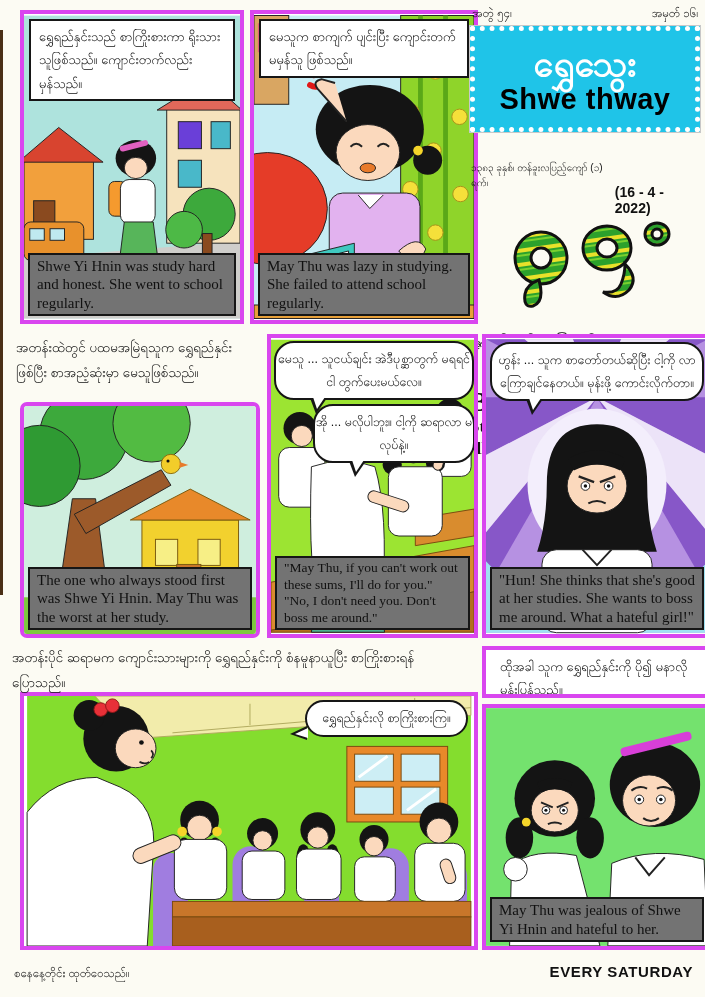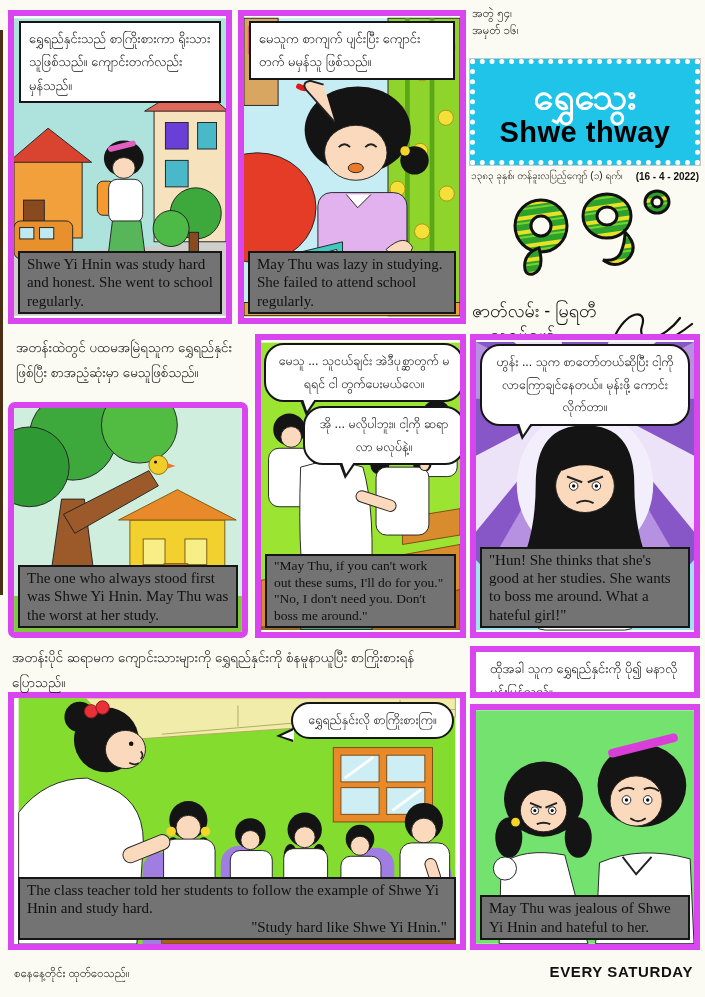--- a/index.html
+++ b/index.html
@@ -1,46 +1,46 @@
 <!DOCTYPE html>
 <html><head>
 <meta charset="utf-8">
 <style>
   html,body{margin:0;padding:0;background:#8a8a8a;}
   .page{position:relative;width:705px;height:997px;margin:0 auto;background:#fcfbf3;
         font-family:"Liberation Sans",sans-serif;color:#111;overflow:hidden;}
   .edge-line{position:absolute;left:0;top:30px;width:3px;height:565px;background:#4a2f16;}
 
-  .panel{position:absolute;border:6px solid #d946ef;background:#fff;overflow:hidden;box-sizing:border-box;}
+  .panel{position:absolute;border:4px solid #d946ef;background:#fff;overflow:hidden;box-sizing:border-box;margin-left:12px;}
   .art{position:absolute;inset:0;width:100%;height:100%;display:block;}
 
   .cap-my-box{position:absolute;left:5px;right:5px;top:5px;background:#fff;border:2px solid #161616;
               padding:4px 8px;font-size:13px;line-height:1.8;z-index:3;}
   .cap-en{position:absolute;left:4px;right:4px;bottom:4px;background:#737373;border:2px solid #161616;
           padding:2px 7px;font-family:"Liberation Serif",serif;font-size:15px;line-height:1.22;z-index:3;}
   .cap-en.small{font-size:13.5px;}
   .free-my{position:absolute;font-size:13.5px;line-height:1.85;z-index:2;}
 
   .bubble{position:absolute;background:#fff;border:2px solid #161616;border-radius:20px;
-          padding:5px 10px;font-size:12.5px;line-height:1.8;text-align:center;z-index:4;box-sizing:border-box;}
+          padding:5px 0;font-size:12.5px;line-height:1.8;text-align:center;z-index:4;box-sizing:border-box;}
   .bubble:before,.bubble:after{content:"";position:absolute;width:0;height:0;border:solid transparent;}
   .tail-b:before{bottom:-16px;left:34px;border-width:16px 11px 0 6px;border-top-color:#161616;}
   .tail-b:after{bottom:-11px;left:37px;border-width:12px 8px 0 4px;border-top-color:#fff;}
   .tail-l:before{left:-17px;top:24px;border-width:8px 17px 6px 0;border-right-color:#161616;}
   .tail-l:after{left:-12px;top:26px;border-width:6px 13px 4px 0;border-right-color:#fff;}
 
   
   .hdr{position:absolute;left:470px;top:6px;width:230px;}
-  .volrow{display:flex;justify-content:space-between;font-size:11.5px;padding:0 2px 18px 2px;flex-direction:column;}
+  .volrow{display:flex;justify-content:space-between;font-size:11.5px;padding:0 2px 2px 2px;}
   .stamp{margin-top:1px;height:96px;background:#1fc4e8;border:5px dotted #fff;box-shadow:0 0 0 1px #c8c8c8;
          display:flex;flex-direction:column;align-items:center;justify-content:center;}
   .stamp .my{font-size:36px;font-weight:bold;color:#fff;line-height:1.1;}
   .stamp .en{font-size:29px;font-weight:bold;color:#000000;line-height:1.05;letter-spacing:.5px;}
   .daterow{display:flex;justify-content:space-between;align-items:center;font-size:10px;padding:4px 1px 0 1px;}
-  .daterow .d-en{font-weight:bold;font-size:10px;}
+  .daterow .d-en{font-weight:bold;font-size:14px;margin-top:48px;}
   .logo-wrap{text-align:center;margin-top:4px;}
   .credits{position:relative;margin-top:16px;height:58px;font-size:18px;line-height:1.5;}
   .credits .c1{position:absolute;left:2px;top:2px;}
   .credits .c2{position:absolute;left:20px;top:26px;}
   .credits svg{position:absolute;right:0;top:6px;}
   .title-en{font-family:"Liberation Serif",serif;font-weight:bold;font-size:27px;line-height:1.05;margin-top:2px;}
   .credit-en{font-family:"Liberation Serif",serif;font-weight:bold;font-size:17px;line-height:1.25;}
 
   .footer-my{position:absolute;left:14px;top:966px;font-size:11.5px;}
   .footer-en{position:absolute;right:12px;top:963px;font-weight:bold;font-size:15px;letter-spacing:.6px;}
@@ -336,24 +336,20 @@
         <circle cx="64" cy="20" r="16" fill="#141414"></circle>
         <circle cx="76" cy="14" r="7" fill="#e83038" stroke="#901818"></circle>
         <circle cx="88" cy="10" r="7" fill="#e83038" stroke="#901818"></circle>
         <ellipse cx="112" cy="54" rx="21" ry="20" fill="#fbd9bd" stroke="#222"></ellipse>
         <circle cx="118" cy="48" r="2.4" fill="#111"></circle>
         <path d="M128,56 q4,4 0,8 M116,68 q6,3 10,0" fill="none" stroke="#222" stroke-width="1.8"></path>
         <rect x="108" y="150" width="52" height="16" rx="8" fill="#fbd9bd" stroke="#222" transform="rotate(-22 134 158)"></rect>
       </g>
     </svg>
     <div class="bubble tail-l" style="right:6px;top:4px;width:163px;">ရွှေရည်နှင်းလို စာကြိုးစားကြ။</div>
-    <div class="cap-en">
-      <div>The class teacher told her students to follow the example of Shwe Yi Hnin and study hard.</div>
-      <div style="text-align:right;">"Study hard like Shwe Yi Hnin."</div>
-    </div>
   </div>
 
   <div class="panel" style="left:470px;top:646px;width:230px;height:52px;padding:5px 14px;font-size:13px;line-height:1.8;">
     <span>ထိုအခါ သူက ရွှေရည်နှင်းကို ပို၍ မနာလို မုန်းပြန်သည်။</span>
   </div>
   <div class="panel" style="left:470px;top:704px;width:230px;height:246px;">
     <svg class="art" viewBox="0 0 226 242">
       <rect width="226" height="242" fill="#74e26e"></rect>
       <ellipse cx="70" cy="92" rx="41" ry="39" fill="#141414"></ellipse>
       <ellipse cx="34" cy="132" rx="14" ry="21" fill="#141414"></ellipse>

